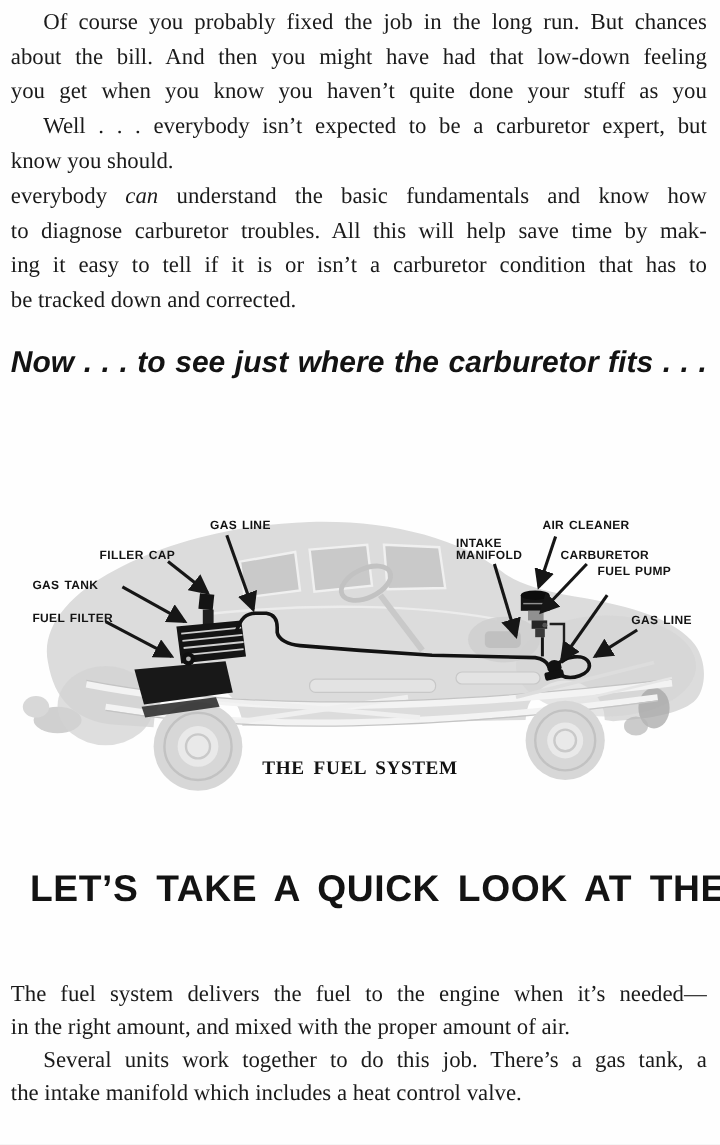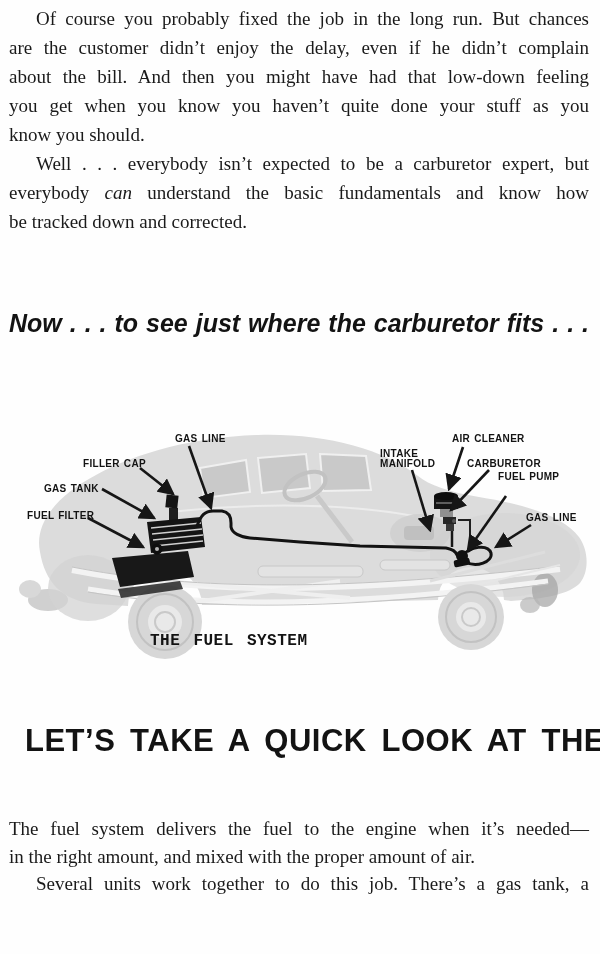--- a/index.html
+++ b/index.html
@@ -10,59 +10,60 @@
   }
   
   .copy{position:absolute;left:9px;width:580px;}
   .ln{font-size:19px;line-height:29px;white-space:normal;}
   .copy.lower .ln{line-height:27.5px;}
   .j{text-align:justify;text-align-last:justify;}
   .ind{text-indent:27px;}
   .ln i{font-style:italic;}
   
   .lead-head{
-    position:absolute;left:9px;top:306px;width:580px;margin:0;
+    position:absolute;left:9px;top:285px;width:580px;margin:0;
     font-family:"Liberation Sans",sans-serif;font-weight:bold;font-style:italic;
     font-size:25px;line-height:34px;color:#131313;
     text-align:justify;text-align-last:justify;
   }
   .main-head{
     position:absolute;left:9px;top:706px;width:580px;margin:16px;
     font-family:"Liberation Sans",sans-serif;font-weight:bold;
     font-size:31px;line-height:38px;letter-spacing:.5px;word-spacing:3px;color:#131313;
   }
   .main-head .hl1{text-align:justify;text-align-last:justify;}
   
   .diagram{position:absolute;left:0;top:420px;width:600px;height:245px;}
   .diagram svg{position:absolute;left:0;top:0;}
   .dlabel{
     position:absolute;font-family:"Liberation Sans",sans-serif;font-weight:bold;
     font-size:10px;line-height:9.5px;letter-spacing:.3px;word-spacing:1px;
     color:#131313;white-space:nowrap;z-index:2;
   }
   .dlabel.wrap{white-space:normal;}
   .dcaption{
-    position:absolute;left:150px;top:212px;width:300px;
-    font-family:Liberation Mono, monospace;font-weight:bold;font-size:16px;
+    position:absolute;left:150px;top:212px;width:300px;text-align:center;
+    font-family:Liberation Serif, serif;font-weight:bold;font-size:16px;
     letter-spacing:.5px;word-spacing:3px;color:#131313;z-index:2;
   }
 </style>
 </head>
 <body>
 
 <div class="page">
 
   <section class="copy" style="top:4px">
     <div class="ln j ind">Of course you probably fixed the job in the long run. But chances</div>
-    <div class="ln j">are the customer didn’t enjoy the delay, even if he didn’t complain</div>
     <div class="ln j">about the bill. And then you might have had that low-down feeling</div>
     <div class="ln j">you get when you know you haven’t quite done your stuff as you</div>
+    <div class="ln j ind">Well . . . everybody isn’t expected to be a carburetor expert, but</div>
     <div class="ln">know you should.</div>
-    <div class="ln j ind">Well . . . everybody isn’t expected to be a carburetor expert, but</div>
     <div class="ln j"><span>everybody </span><i>can</i><span> understand the basic fundamentals and know how</span></div>
+    <div class="ln j">to diagnose carburetor troubles. All this will help save time by mak-</div>
+    <div class="ln j">ing it easy to tell if it is or isn’t a carburetor condition that has to</div>
     <div class="ln">be tracked down and corrected.</div>
   </section>
 
   <h2 class="lead-head">Now . . . to see just where the carburetor fits . . .</h2>
 
   <figure class="diagram" style="margin:0">
     <svg width="600" height="245" viewBox="0 0 600 245">
       <defs>
         <marker id="ah" viewBox="0 0 10 10" refX="8.5" refY="5" markerWidth="6.5" markerHeight="6.5" orient="auto-start-reverse">
           <path d="M0 0 L10 5 L0 10 z" fill="#161616"></path>
@@ -172,34 +173,35 @@
         <line x1="412" y1="50" x2="430" y2="110" marker-end="url(#ah)"></line>
         <line x1="463" y1="27" x2="449" y2="69" marker-end="url(#ah)"></line>
         <line x1="489" y1="50" x2="451" y2="90" marker-end="url(#ah)"></line>
         <line x1="506" y1="76" x2="468" y2="130" marker-end="url(#ah)"></line>
         <line x1="531" y1="105" x2="496" y2="127" marker-end="url(#ah)"></line>
       </g>
     </svg>
 
     <div class="dlabel" style="left:175px;top:14px">GAS LINE</div>
     <div class="dlabel" style="left:83px;top:39px">FILLER CAP</div>
-    <div class="dlabel" style="left:44px;top:64px">GAS TANK</div>
+    <div class="dlabel" style="left:27px;top:64px">GAS TANK</div>
     <div class="dlabel" style="left:27px;top:91px">FUEL FILTER</div>
     <div class="dlabel wrap" style="left:380px;top:29px;width:64px">INTAKE MANIFOLD</div>
     <div class="dlabel" style="left:452px;top:14px">AIR CLEANER</div>
     <div class="dlabel" style="left:467px;top:39px">CARBURETOR</div>
     <div class="dlabel" style="left:498px;top:52px">FUEL PUMP</div>
     <div class="dlabel" style="left:526px;top:93px">GAS LINE</div>
 
     <figcaption class="dcaption">THE FUEL SYSTEM</figcaption>
   </figure>
 
   <h1 class="main-head">
     <div class="hl1">LET’S TAKE A QUICK LOOK AT THE</div>
   </h1>
 
   <section class="copy lower" style="top:815px">
     <div class="ln j">The fuel system delivers the fuel to the engine when it’s needed—</div>
     <div class="ln">in the right amount, and mixed with the proper amount of air.</div>
     <div class="ln j ind">Several units work together to do this job. There’s a gas tank, a</div>
+    <div class="ln">the intake manifold which includes a heat control valve.</div>
   </section>
 
 </div>
 
 </body></html>

